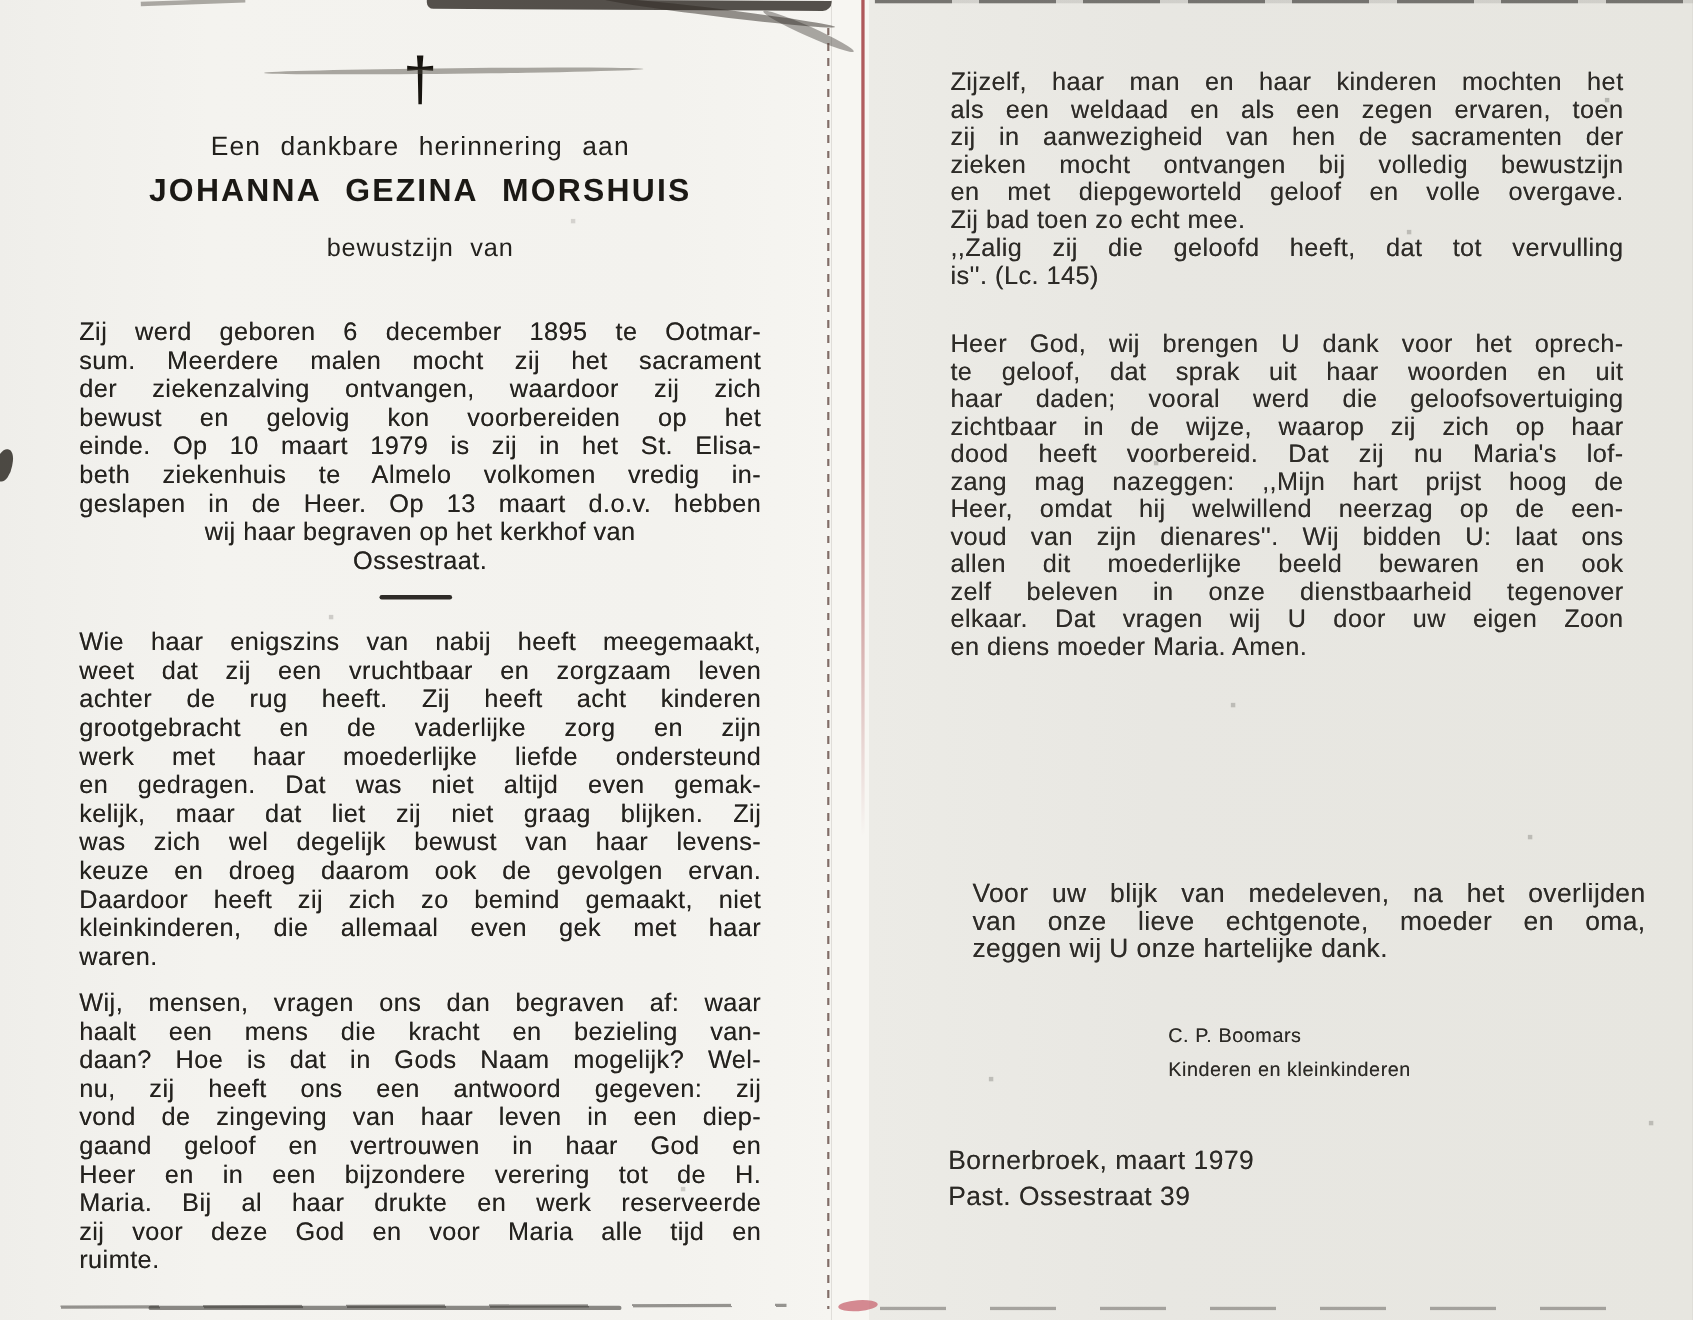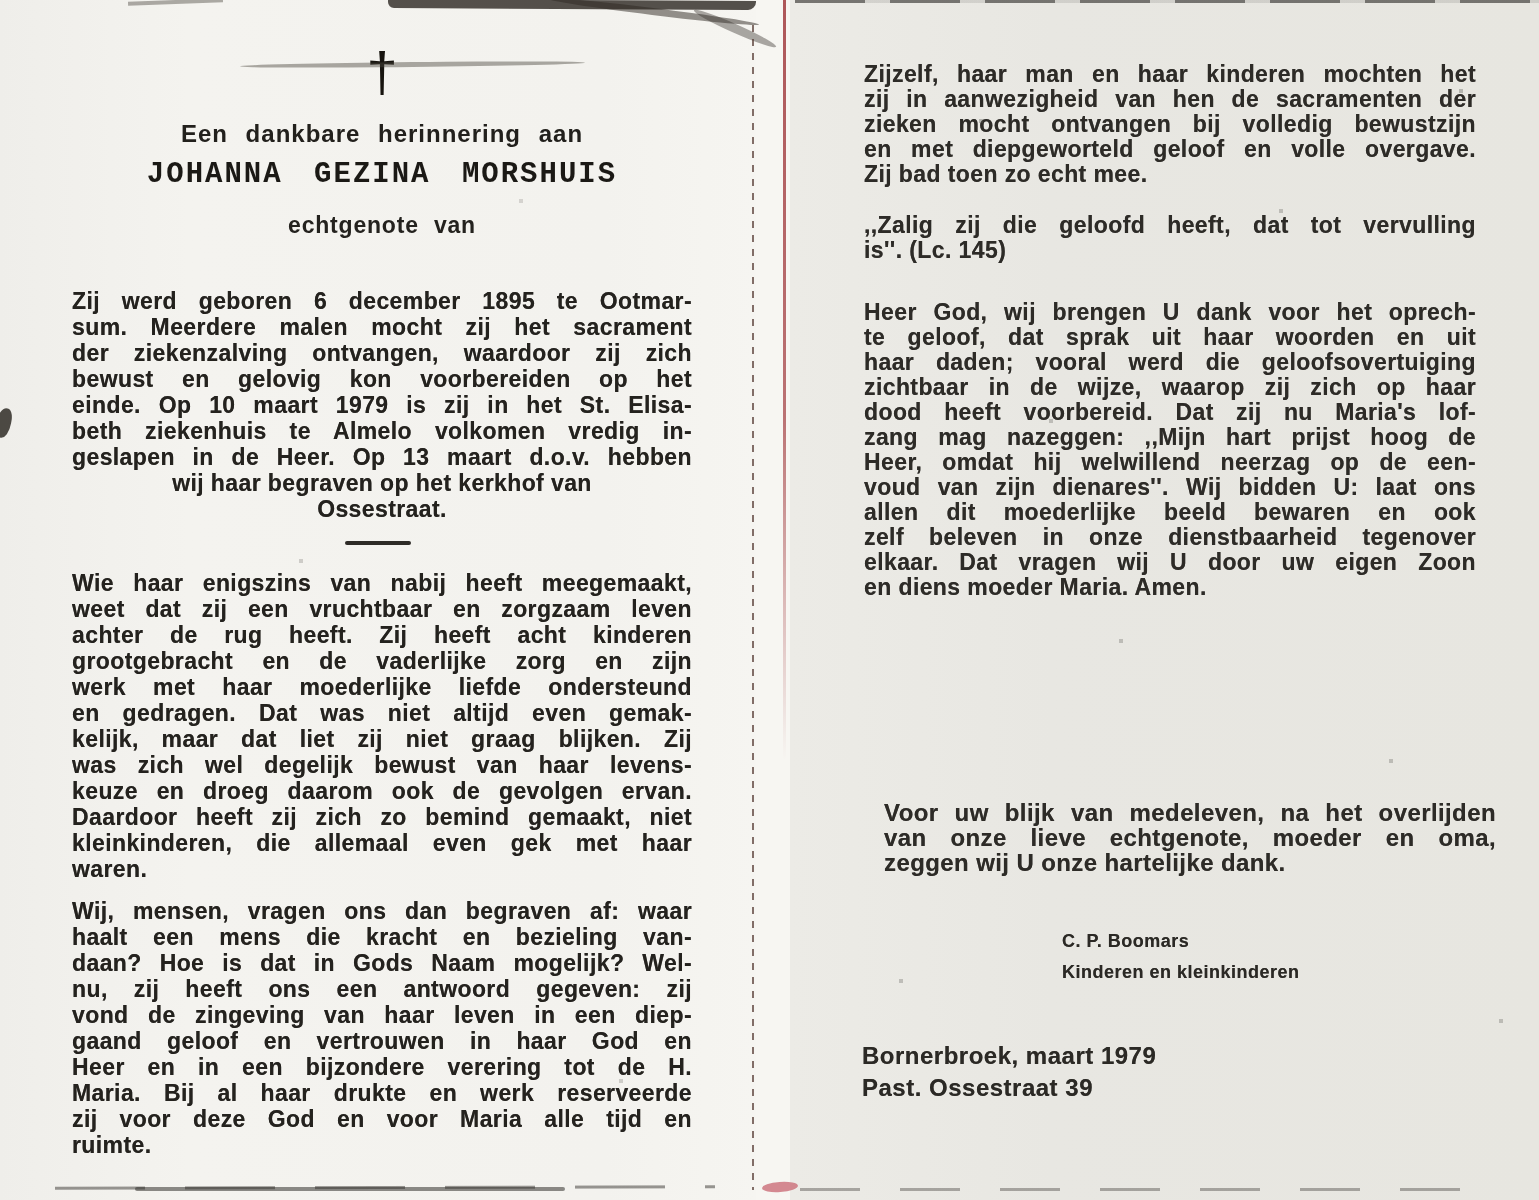--- a/index.html
+++ b/index.html
@@ -14,25 +14,25 @@
   }
   .gutter {
     position:absolute; left:756px; top:0; width:34px; height:1200px;
     background:#f7f6f2;
   }
   .page-right {
     position:absolute; left:790px; top:0; width:749px; height:1200px;
     background:linear-gradient(90deg,#ecebe6 0%,#e8e7e2 35%,#e7e6e0 100%);
   }
   
-  .block { position:absolute;font-weight:bold; }
+  .block { position:absolute; }
   .center-line { left:72px; width:620px; text-align:center; color:#1c1a16; }
   .cross { top:44px; font-size:56px; line-height:1; font-weight:400; color:#17140f; }
   .intro { top:120px; font-size:24px; letter-spacing:1px; word-spacing:10px; color:#22201c; }
-  .name  { top:158px; font-size:29px; font-weight:700; letter-spacing:2px; word-spacing:12px; margin:0; color:#1b1915;font-family:Liberation Mono, monospace; }
+  .name  { top:158px; font-size:29px; font-weight:700; letter-spacing:2px; word-spacing:12px; margin:0; color:#1b1915; }
   .relation { top:212px; font-size:23px; letter-spacing:.8px; word-spacing:8px; color:#24221e; }
   .spouse { top:248px; font-size:25px; letter-spacing:2px; word-spacing:10px; color:#201e1a; }
 
   .para {
     font-size:23px; line-height:26px; letter-spacing:.4px; color:#24221e;
     text-shadow:0 0 .5px rgba(35,33,30,.65);
   }
   .p1 { left:72px; top:288px; width:620px; }
   .divider { position:absolute; left:345px; top:541px; width:66px; height:4px;
              background:#2e2b27; border-radius:2px; }
@@ -93,21 +93,21 @@
 </style>
 </head>
 <body>
 
 <div class="scan">
 
   <section class="page-left">
     <div class="block center-line cross">†</div>
     <div class="block center-line intro">Een dankbare herinnering aan</div>
     <h1 class="block center-line name">JOHANNA GEZINA MORSHUIS</h1>
-    <div class="block center-line relation">echtgenote van</div>
+    <div class="block center-line relation">bewustzijn van</div>
 
     <div class="block para p1">
         <div class="ln">Zij werd geboren 6 december 1895 te Ootmar-</div>
         <div class="ln">sum. Meerdere malen mocht zij het sacrament</div>
         <div class="ln">der ziekenzalving ontvangen, waardoor zij zich</div>
         <div class="ln">bewust en gelovig kon voorbereiden op het</div>
         <div class="ln">einde. Op 10 maart 1979 is zij in het St. Elisa-</div>
         <div class="ln">beth ziekenhuis te Almelo volkomen vredig in-</div>
         <div class="ln">geslapen in de Heer. Op 13 maart d.o.v. hebben</div>
         <div class="ln ln-c">wij haar begraven op het kerkhof van</div>
@@ -140,20 +140,21 @@
         <div class="ln">zij voor deze God en voor Maria alle tijd en</div>
         <div class="ln ln-l">ruimte.</div>
       </div>
   </section>
 
   <div class="gutter"></div>
 
   <section class="page-right">
     <div class="block para rp1">
         <div class="ln">Zijzelf, haar man en haar kinderen mochten het</div>
+        <div class="ln">als een weldaad en als een zegen ervaren, toen</div>
         <div class="ln">zij in aanwezigheid van hen de sacramenten der</div>
         <div class="ln">zieken mocht ontvangen bij volledig bewustzijn</div>
         <div class="ln">en met diepgeworteld geloof en volle overgave.</div>
         <div class="ln ln-l">Zij bad toen zo echt mee.</div>
       </div>
     <div class="block para rp2">
         <div class="ln">,,Zalig zij die geloofd heeft, dat tot vervulling</div>
         <div class="ln ln-l">is''. (Lc. 145)</div>
       </div>
     <div class="block para rp3">

